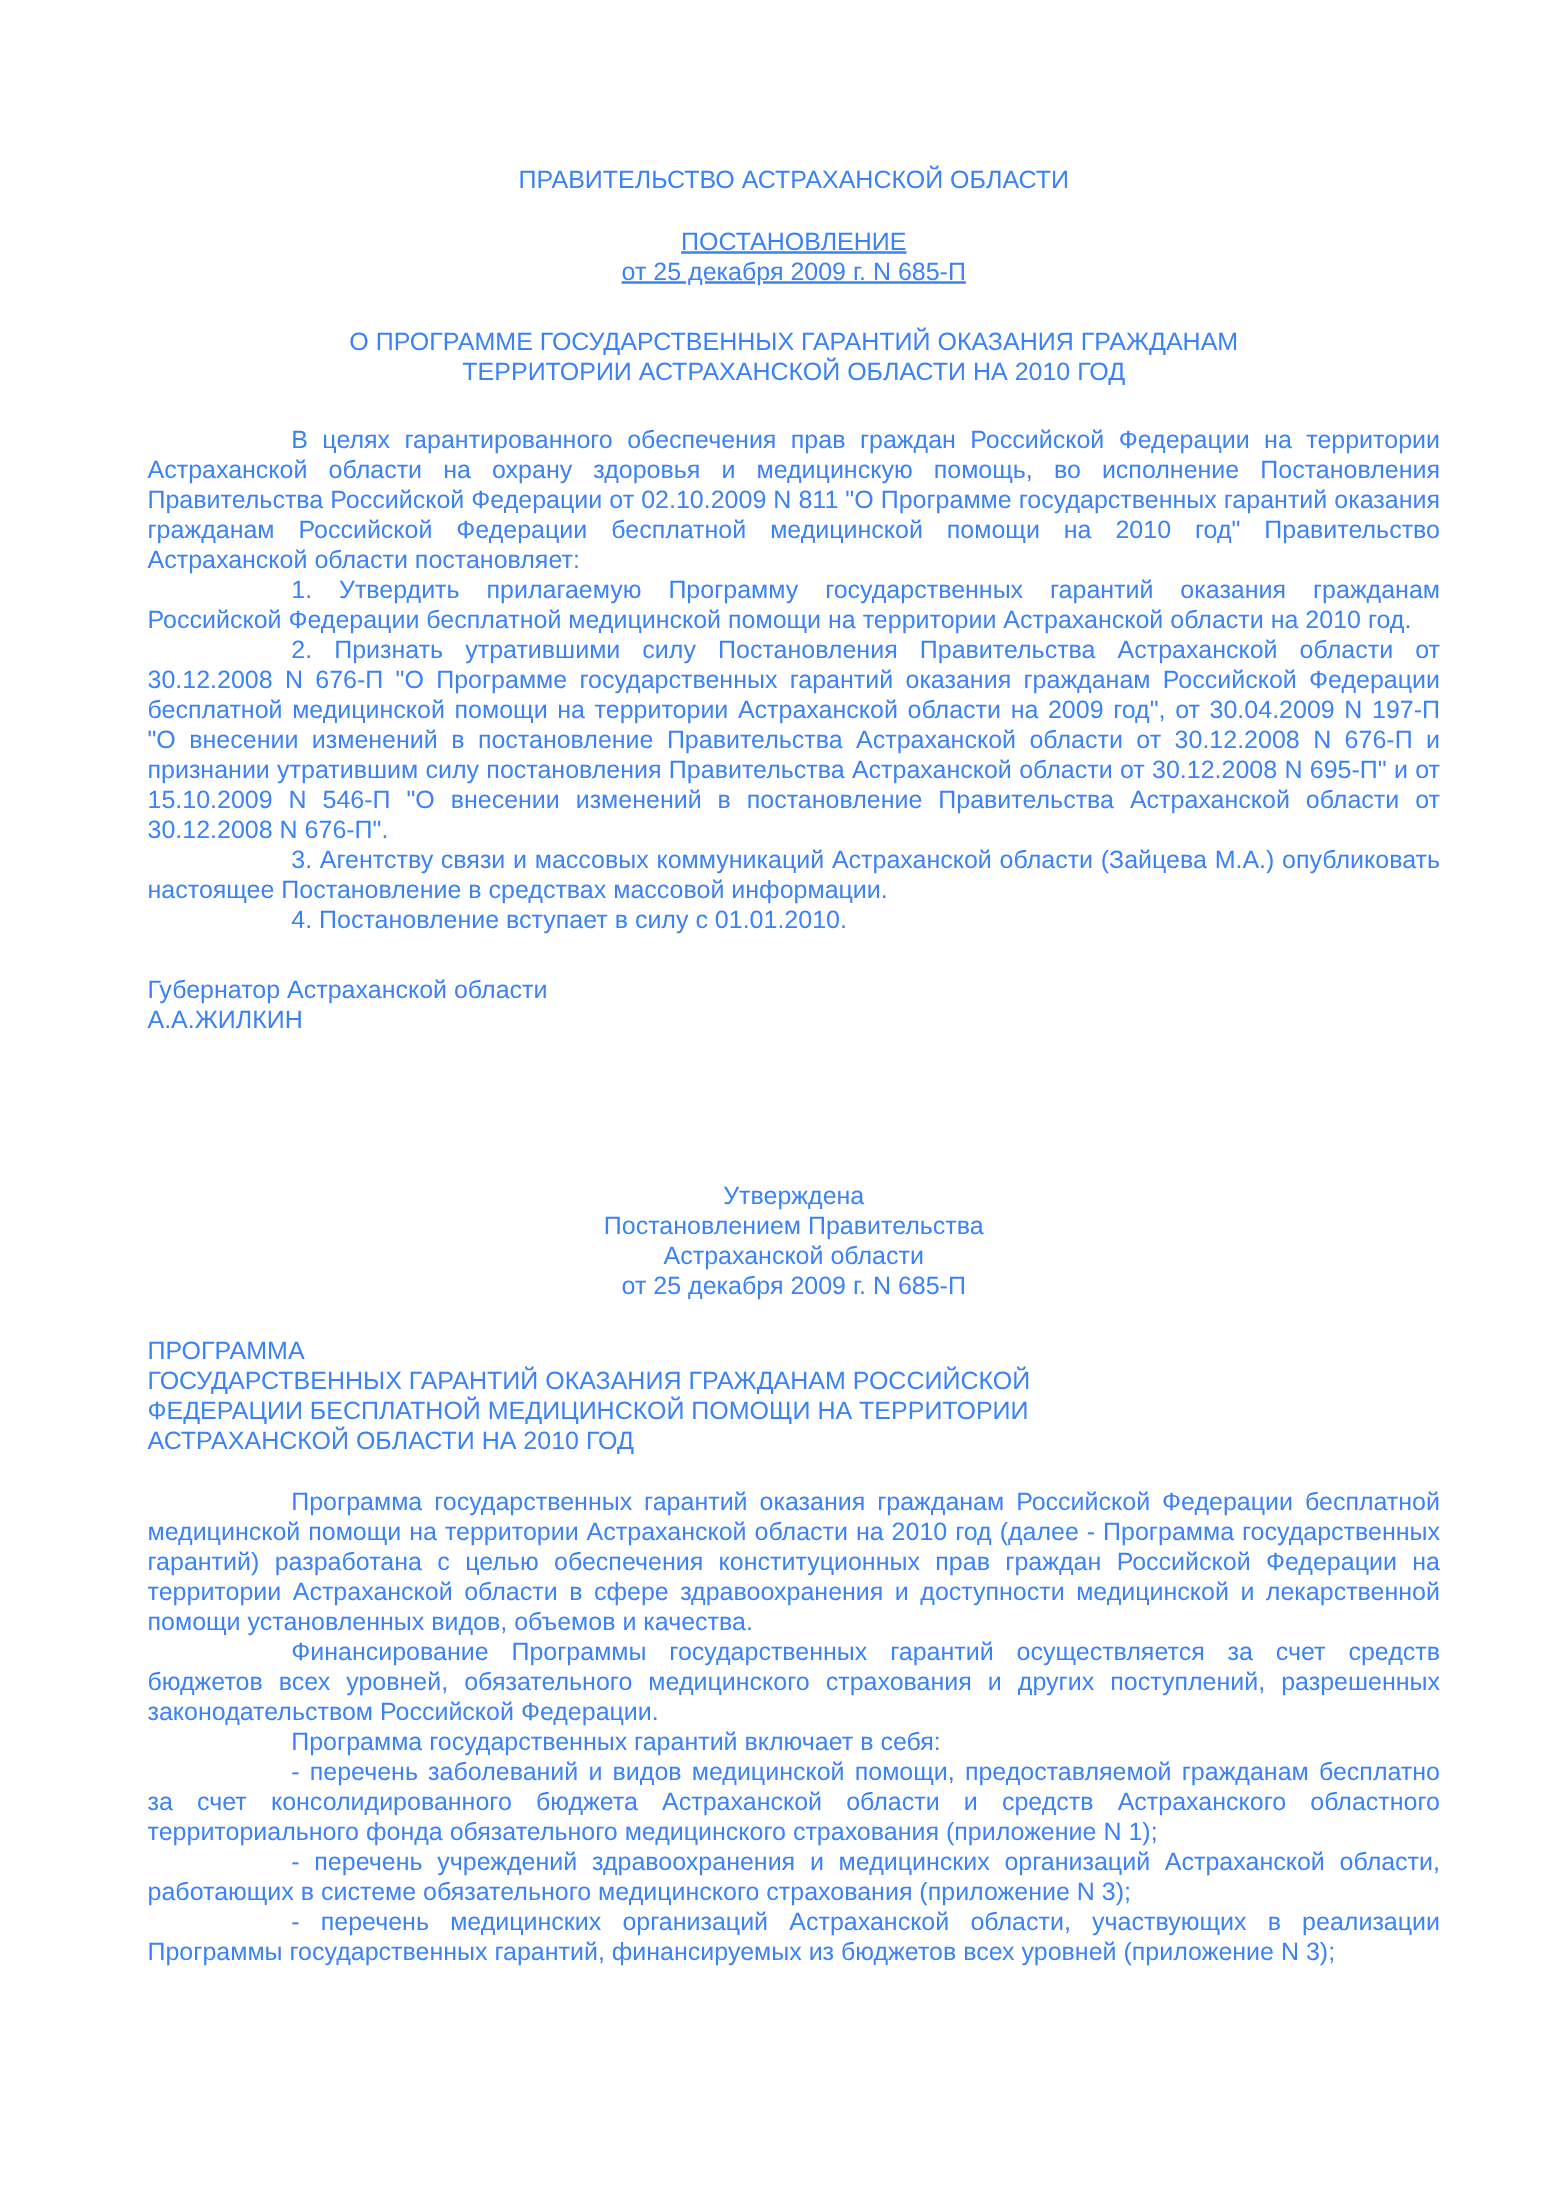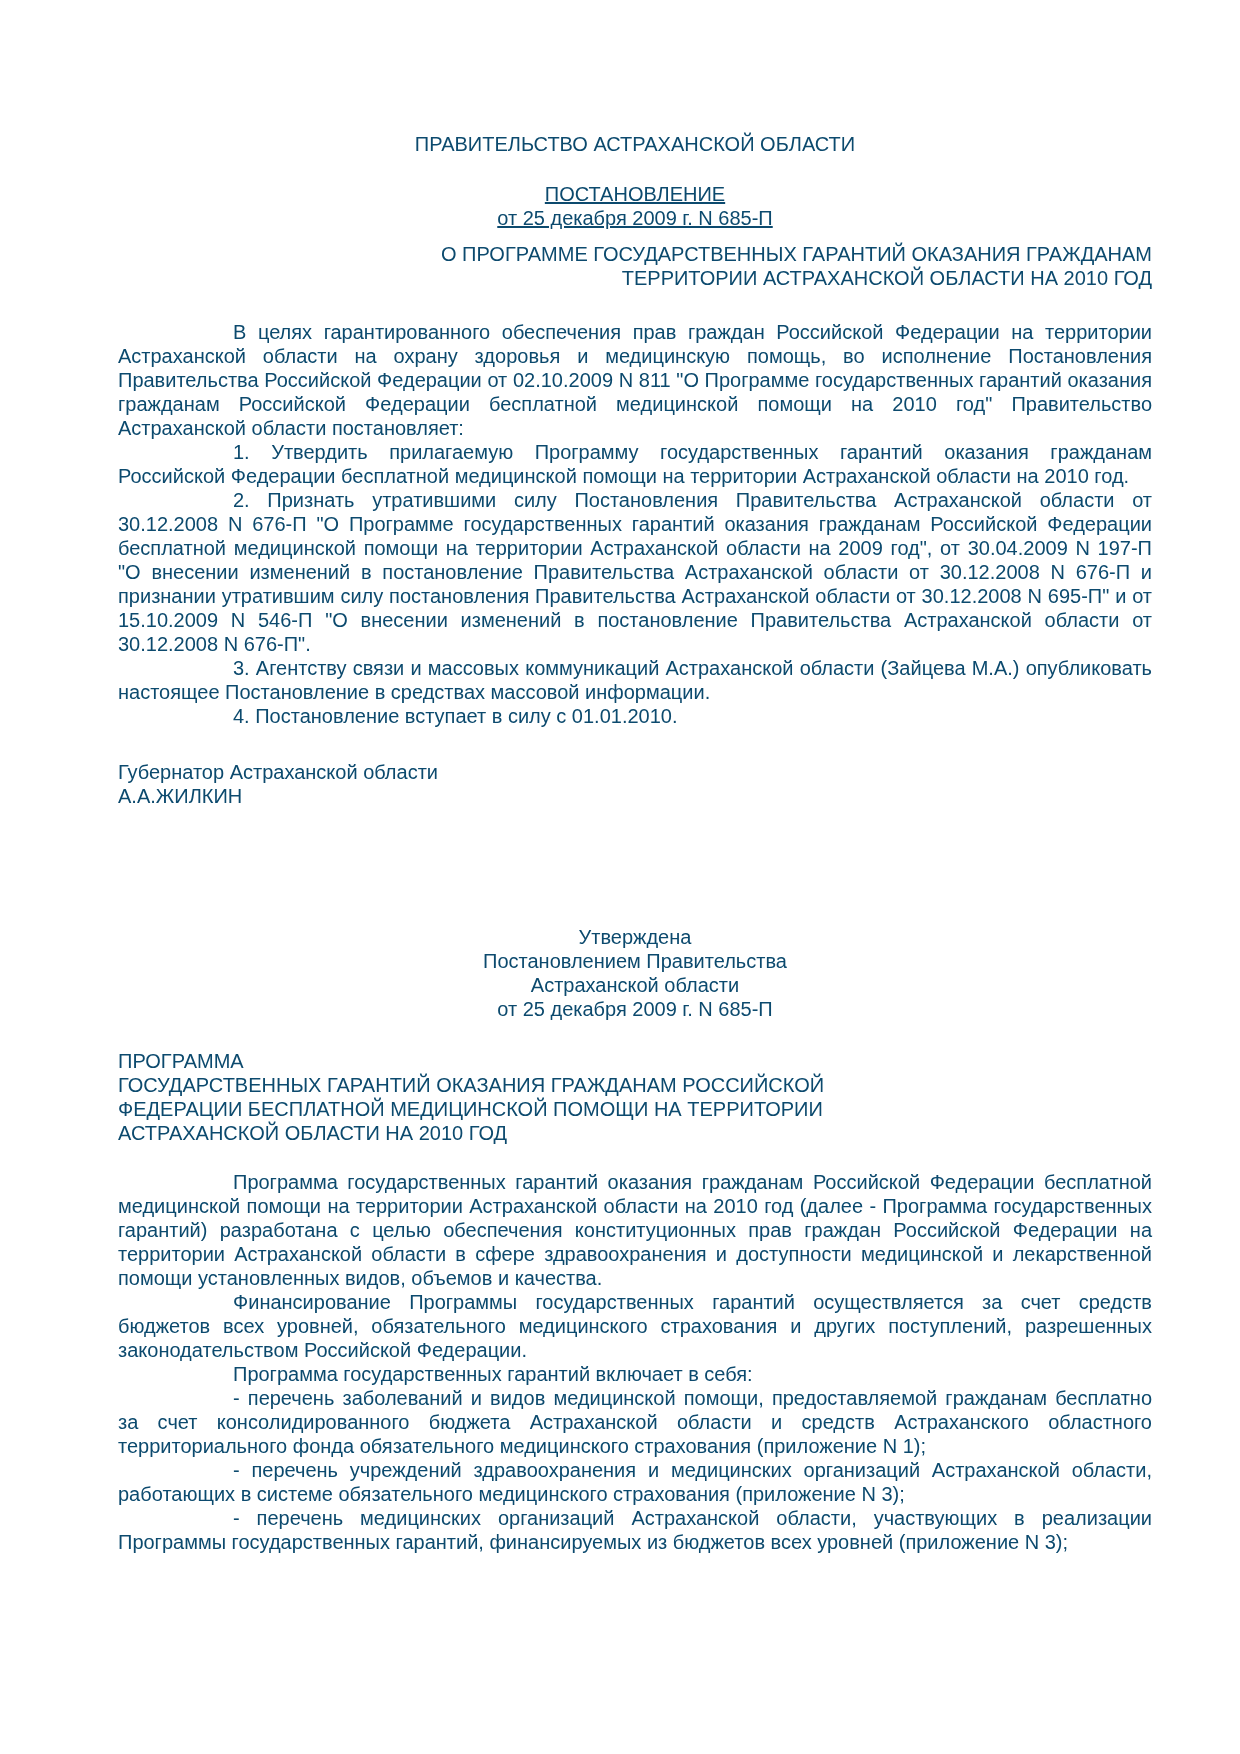--- a/index.html
+++ b/index.html
@@ -2,30 +2,30 @@
 <html><head>
 <meta charset="utf-8">
 <style>
   * { margin: 0; padding: 0; box-sizing: border-box; }
   html, body { background: #ffffff; }
   .page {
     position: relative;
     width: 1240px;
     height: 1754px;
     background: #ffffff;
-    color: #0c4a6e;
+    color: #3b82f6;
     font-family: "Liberation Sans", "DejaVu Sans", sans-serif;
     font-size: 20px;
     line-height: 24px;
     padding: 132px 88px 0 118px;
     overflow: hidden;
   }
   .center { text-align: center; }
   .doc-type-block { margin-top: 26px; text-decoration: underline; }
-  .doc-title { margin-top: 12px; text-align: right; }
+  .doc-title { margin-top: 32px; text-align: center; }
   .body-block { margin-top: 30px; }
   .body-block p {
     text-align: justify;
     text-indent: 115px;
   }
   .signature { margin-top: 32px; text-align: left; }
   .approval { margin-top: 117px; text-align: center; }
   .program-title { margin-top: 28px; }
   .program-body { margin-top: 25px; }
 </style>

